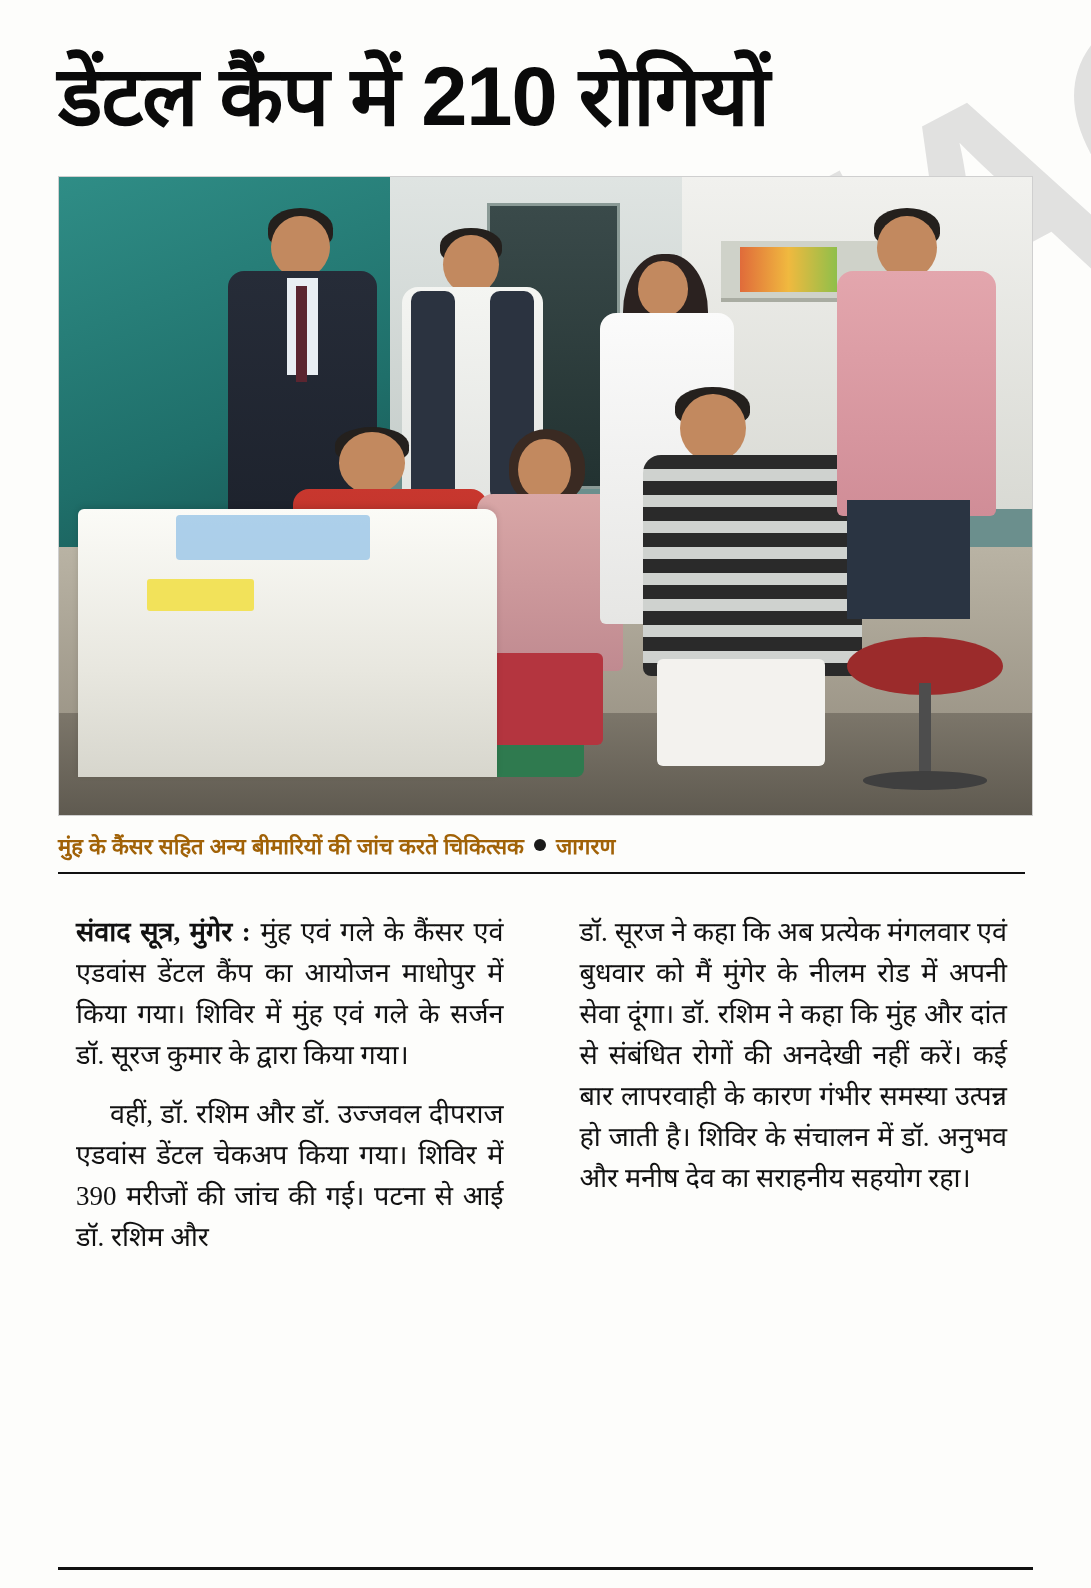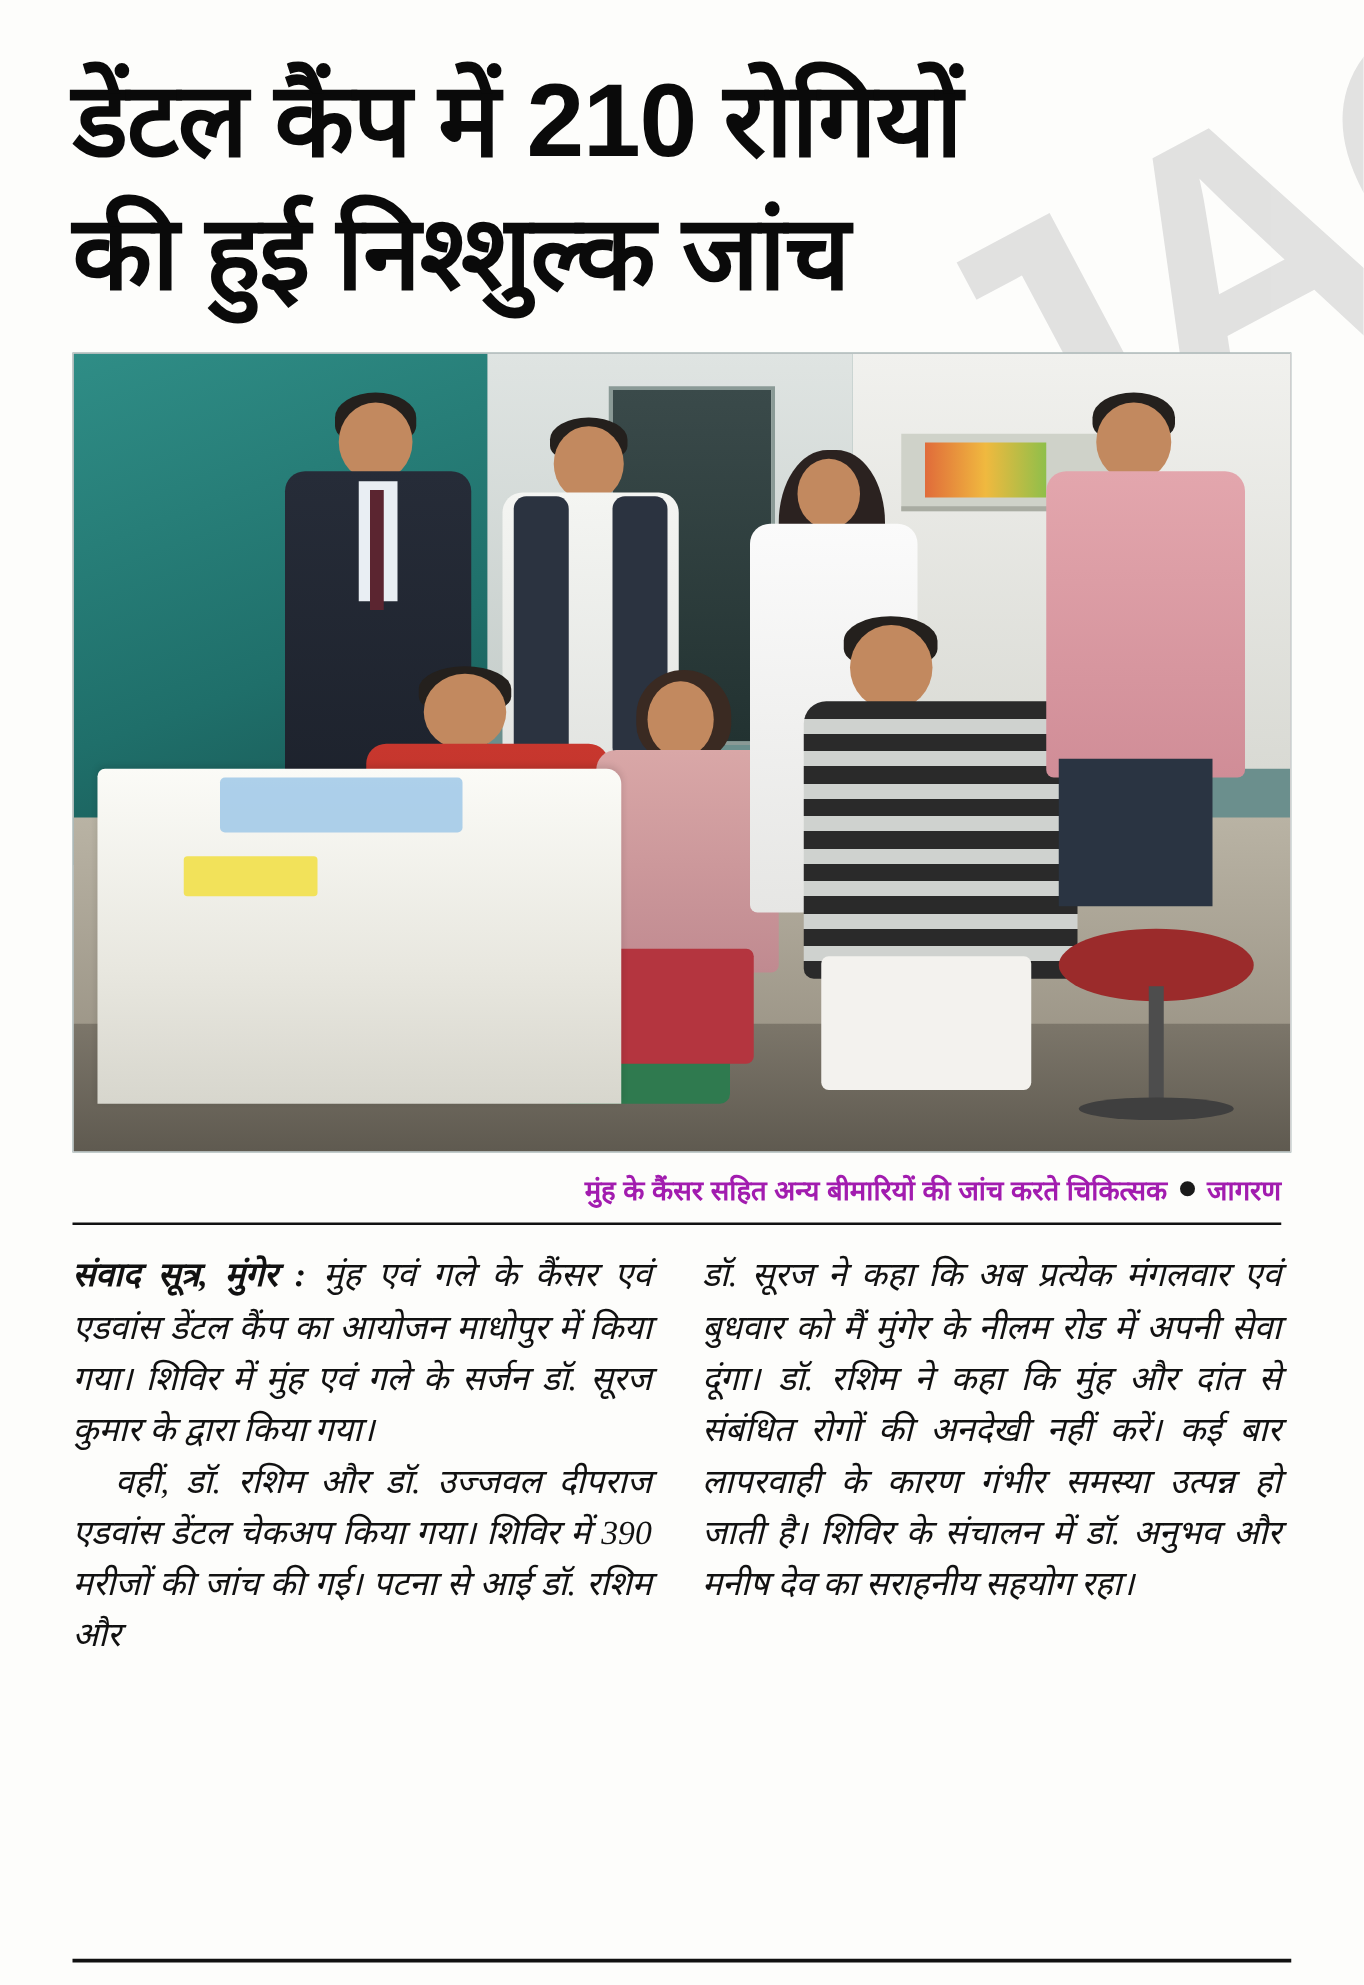--- a/index.html
+++ b/index.html
@@ -201,25 +201,24 @@
     position:absolute; left: 40%; bottom: 6%; width: 14%; height: 22%;
     background: #2f7a4f; border-radius: 8px;
   }
 
   
   .caption {
     margin-top: 14px;
     font-family: "Liberation Sans", sans-serif;
     font-weight: bold;
     font-size: 22px;
-    color: #a21caf;
+    color: #a16207;
     display: flex;
     align-items: center;
     gap: 10px;
-    justify-content: flex-end;
   }
   .caption .dot {
     width: 12px; height: 12px; border-radius: 50%; background: #1a1a1a;
     display: inline-block;
   }
 
   .rule {
     margin-top: 12px;
     height: 2px;
     background: #111;
@@ -234,21 +233,21 @@
   }
   .col {
     width: 468px;
     font-family: "Liberation Serif", serif;
     font-size: 27px;
     line-height: 1.52;
     color: #111;
     text-align: justify;
     text-justify: inter-word;
   }
-  .col p { margin: 0; font-style: italic; }
+  .col p { margin: 18px; }
   .col p + p { text-indent: 34px; }
   .lead { font-weight: bold; }
 
   .bottom-rule {
     position: absolute;
     left: 58px;
     right: 58px;
     bottom: 18px;
     height: 3px;
     background: #111;
@@ -259,21 +258,20 @@
 <body>
 
 <div class="page">
 
   <div class="watermark">JAG</div>
 
   <div class="content">
 
     <h1 class="headline">
       <span>डेंटल कैंप में 210 रोगियों</span>
-      <span class="line2">की हुई निश्शुल्क जांच</span>
     </h1>
 
     <div class="photo-wrap">
       <div class="photo">
         <div class="bg-wall-left"></div>
         <div class="bg-wall-mid"></div>
         <div class="bg-door"></div>
         <div class="bg-wall-right"></div>
         <div class="bg-shelf"></div>
         <div class="bg-poster"></div>

